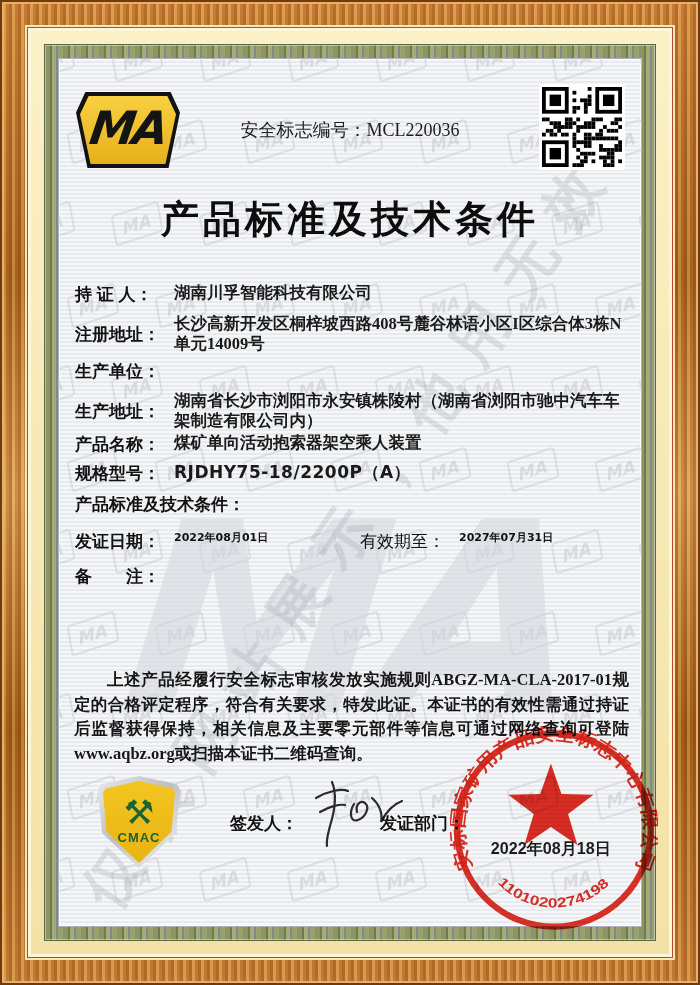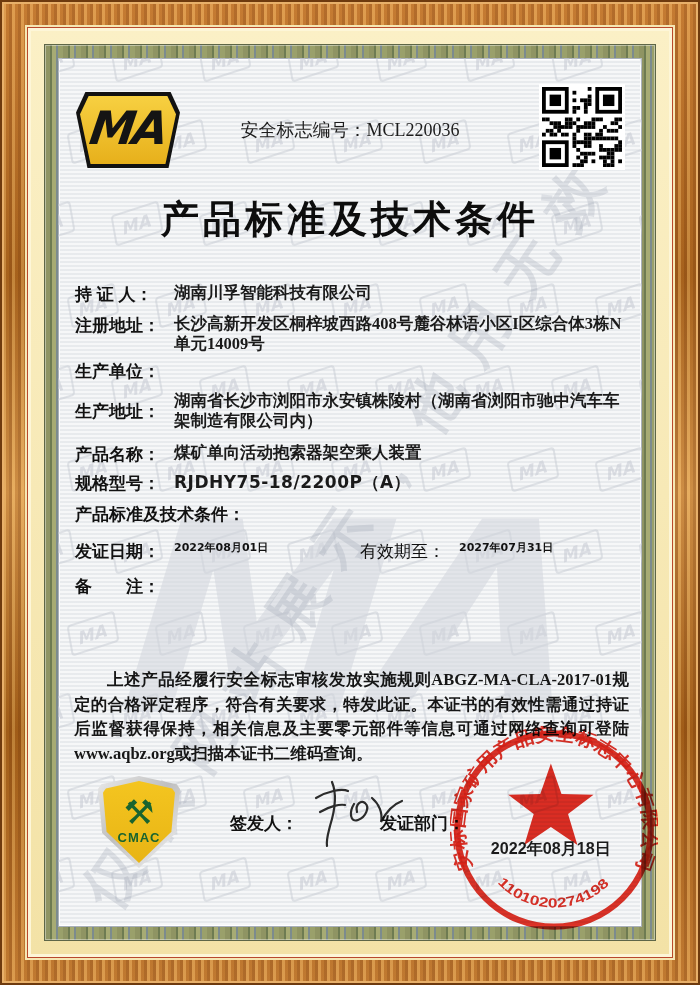--- a/index.html
+++ b/index.html
@@ -317,27 +317,27 @@
       </svg></div>
 
   <div class="title">产品标准及技术条件</div>
 
   <div class="fields">
     <div class="row">
       <span class="lbl">持 证 人：</span>
       <span class="val">湖南川孚智能科技有限公司</span>
     </div>
     <div class="row row-wrap">
-      <span class="lbl" style="">注册地址：</span>
+      <span class="lbl" style="padding-top:9px">注册地址：</span>
       <span class="val">长沙高新开发区桐梓坡西路408号麓谷林语小区I区综合体3栋N单元14009号</span>
     </div>
     <div class="row">
       <span class="lbl">生产单位：</span>
     </div>
-    <div class="row" style="margin-bottom:12px">
+    <div class="row" style="margin-bottom:2px">
       <span class="lbl" style="padding-top:9px">生产地址：</span>
       <span class="val">湖南省长沙市浏阳市永安镇株陵村（湖南省浏阳市驰中汽车车架制造有限公司内）</span>
     </div>
     <div class="row" style="margin-bottom:6px">
       <span class="lbl">产品名称：</span>
       <span class="val">煤矿单向活动抱索器架空乘人装置</span>
     </div>
     <div class="row">
       <span class="lbl">规格型号：</span>
       <span class="val val-mono">RJDHY75-18/2200P（A）</span>

